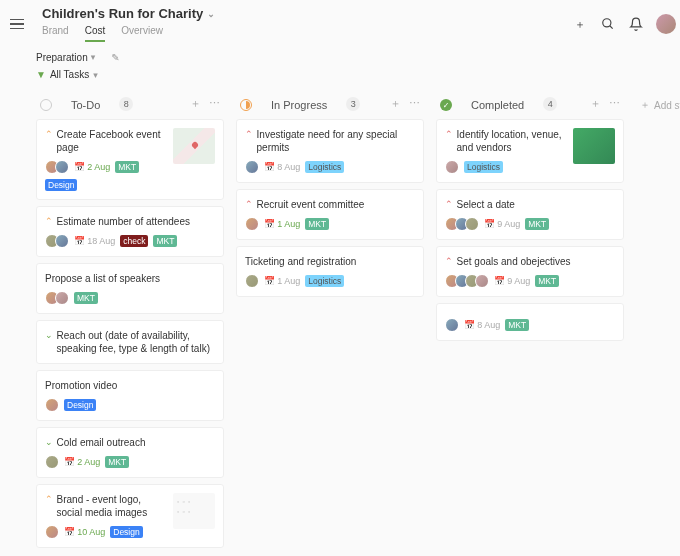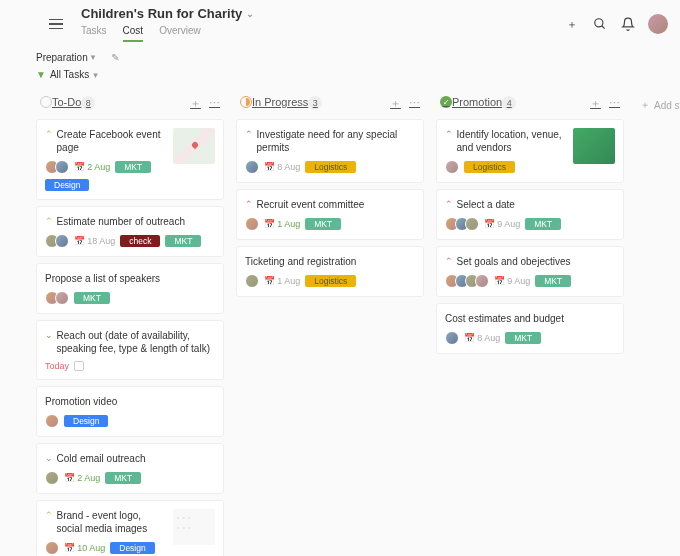--- a/index.html
+++ b/index.html
@@ -1,37 +1,37 @@
 <!DOCTYPE html>
 <html><head>
 <meta charset="utf-8">
 <style>
 * { margin: 0; padding: 0; box-sizing: border-box; }
 body { font-family: -apple-system, BlinkMacSystemFont, "Segoe UI", sans-serif; background: #fafafa; color: #333; font-size: 11px; width: 680px; height: 556px; overflow: hidden; }
 .app { display: flex; flex-direction: column; height: 100%; }
-.topbar { display: flex; align-items: center; padding: 6px 12px 0 10px; margin-left: 39px; }
+.topbar { display: flex; align-items: center; padding: 6px 4px 0 10px; }
 .menu-btn { width: 18px; height: 18px; display: flex; flex-direction: column; justify-content: center; gap: 3px; cursor: pointer; margin-right: 14px; }
 .menu-btn span { height: 1.5px; background: #555; width: 14px; }
 .title-area { flex: 1; }
 .page-title { font-size: 13px; font-weight: 600; color: #333; display: flex; align-items: center; gap: 4px; }
 .chev { font-size: 9px; color: #999; }
 .tabs { display: flex; gap: 16px; margin-top: 4px; font-size: 10px; color: #999; }
 .tab { padding-bottom: 4px; border-bottom: 2px solid transparent; cursor: pointer; }
 .tab.active { color: #333; border-bottom-color: #6aa84f; font-weight: 500; }
 .top-actions { display: flex; gap: 12px; align-items: center; }
 .icon-btn { width: 16px; height: 16px; cursor: pointer; color: #444; display: flex; align-items: center; justify-content: center; }
 .avatar-lg { width: 20px; height: 20px; border-radius: 50%; background: linear-gradient(135deg,#c9a,#a87); }
 .subbar { display: flex; align-items: center; padding: 10px 36px 6px; gap: 10px; font-size: 10px; }
 .prep { color: #333; display: flex; align-items: flex-start; gap: 3px; cursor: pointer; }
 .pencil { color: #999; cursor: pointer; margin-left: 6px; }
 .filter-row { display: flex; align-items: center; padding: 0 36px 10px; gap: 4px; font-size: 10px; color: #333; }
 .funnel { color: #6aa84f; }
 .board { display: flex; gap: 12px; padding: 0 36px; overflow-x: auto; flex: 1; align-items: flex-start; }
 .column { width: 188px; flex-shrink: 0; }
-.col-header { display: flex; align-items: flex-start; gap: 0; padding: 6px 4px 8px; font-size: 11px; color: #555; text-decoration: underline; }
+.col-header { display: flex; align-items: flex-end; gap: 19px; padding: 6px 4px 8px; font-size: 11px; color: #555; }
 .status-circle { width: 12px; height: 12px; border-radius: 50%; border: 1.5px solid #ccc; }
 .status-half { width: 12px; height: 12px; border-radius: 50%; border: 1.5px solid #f0a050; position: relative; }
 .status-half::after { content: ""; position: absolute; inset: 1px; border-radius: 50%; background: conic-gradient(#f0a050 0 50%, transparent 50%); }
 .status-done { width: 12px; height: 12px; border-radius: 50%; background: #6aa84f; color: #fff; display: flex; align-items: center; justify-content: center; font-size: 8px; }
 .col-count { background: #eee; color: #666; border-radius: 50%; width: 14px; height: 14px; display: flex; align-items: center; justify-content: center; font-size: 9px; }
 .col-actions { margin-left: auto; display: flex; gap: 8px; color: #aaa; }
 .card { background: #fff; border: 1px solid #eee; border-radius: 3px; padding: 8px; margin-bottom: 6px; font-size: 10px; }
 .card-title-row { display: flex; align-items: flex-start; gap: 4px; }
 .prio { font-size: 9px; flex-shrink: 0; margin-top: 1px; }
 .prio-up { color: #f0a050; }
@@ -43,25 +43,25 @@
 .avatar { width: 14px; height: 14px; border-radius: 50%; border: 1.5px solid #fff; margin-left: -4px; }
 .avatar:first-child { margin-left: 0; }
 .av1 { background: linear-gradient(135deg,#d4a574,#b88); }
 .av2 { background: linear-gradient(135deg,#8ab,#679); }
 .av3 { background: linear-gradient(135deg,#aa8,#997); }
 .av4 { background: linear-gradient(135deg,#caa,#a88); }
 .date { display: inline-flex; align-items: center; gap: 2px; color: #aaa; font-size: 9px; }
 .date-green { color: #6aa84f; }
 .date-red { color: #e06666; font-weight: 500; }
 .cal-icon { font-size: 9px; }
-.tag { padding: 1px 9px; border-radius: 2px; font-size: 8.5px; color: #fff; }
+.tag { padding: 1px 3px; border-radius: 2px; font-size: 8.5px; color: #fff; }
 .tag-mkt { background: #5fb894; }
 .tag-design { background: #3b82f6; }
 .tag-check { background: #7f1d1d; }
-.tag-log { background: #eab308; color: #555; }
+.tag-log { background: #7dd3fc; color: #555; }
 .check-sq { width: 10px; height: 10px; border: 1px solid #ccc; border-radius: 2px; }
 .card-thumb { float: right; width: 42px; height: 36px; border-radius: 2px; margin-left: 4px; }
 .thumb-map { background: linear-gradient(135deg,#e8f0e8 40%,#f5e8e8 40% 60%,#e8f0e8 60%); position: relative; }
 .thumb-map::after { content: ""; position: absolute; top: 40%; left: 45%; width: 6px; height: 6px; background: #e06666; border-radius: 50% 50% 50% 0; transform: rotate(-45deg); }
 .thumb-green { background: linear-gradient(135deg,#4a6,#385); }
 .thumb-grid { background: #f8f8f8; position: relative; }
 .thumb-grid::before { content: "▫▫▫\a▫▫▫"; white-space: pre; position: absolute; top: 4px; left: 4px; font-size: 7px; color: #ccc; line-height: 1.4; letter-spacing: 3px; }
 .add-stage { color: #aaa; font-size: 10px; padding: 8px 4px; display: flex; align-items: center; gap: 4px; cursor: pointer; flex-shrink: 0; }
 </style>
 </head>
@@ -73,21 +73,21 @@
         <span></span>
         <span></span>
         <span></span>
       </div>
     <div class="title-area">
       <div class="page-title">
         <span>Children's Run for Charity</span>
         <span class="chev">⌄</span>
       </div>
       <div class="tabs">
-        <div class="tab">Tasks</div>
+        <div class="tab">Brand</div>
         <div class="tab active">Cost</div>
         <div class="tab">Overview</div>
       </div>
     </div>
     <div class="top-actions">
       <div class="icon-btn">＋</div>
       <div class="icon-btn">
           <svg width="14" height="14" viewBox="0 0 24 24" fill="none" stroke="currentColor" stroke-width="2">
             <circle cx="10" cy="10" r="7"></circle>
             <line x1="20" y1="20" x2="15" y2="15"></line>
@@ -141,21 +141,21 @@
                 <div class="avatar av2"></div>
               </div>
               <span class="date date-green"><span class="cal-icon">📅</span>2 Aug</span>
               <span class="tag tag-mkt">MKT</span>
               <span class="tag tag-design">Design</span>
             </div>
           </div>
           <div class="card">
             <div class="card-title-row">
               <span class="prio prio-up">⌃</span>
-              <span class="card-title">Estimate number of outreach</span>
+              <span class="card-title">Estimate number of attendees</span>
             </div>
             <div class="card-meta">
               <div class="avatars">
                 <div class="avatar av3"></div>
                 <div class="avatar av2"></div>
               </div>
               <span class="date"><span class="cal-icon">📅</span>18 Aug</span>
               <span class="tag tag-check">check</span>
               <span class="tag tag-mkt">MKT</span>
             </div>
@@ -169,24 +169,20 @@
                 <div class="avatar av1"></div>
                 <div class="avatar av4"></div>
               </div>
               <span class="tag tag-mkt">MKT</span>
             </div>
           </div>
           <div class="card">
             <div class="card-title-row">
               <span class="prio prio-down">⌄</span>
               <span class="card-title">Reach out (date of availability, speaking fee, type &amp; length of talk)</span>
-            </div>
-            <div class="card-meta">
-              <span class="date date-red">Today</span>
-              <span class="check-sq"></span>
             </div>
           </div>
           <div class="card">
             <div class="card-title-row">
               <span class="card-title">Promotion video</span>
             </div>
             <div class="card-meta">
               <div class="avatars">
                 <div class="avatar av1"></div>
               </div>
@@ -271,21 +267,21 @@
               <span class="date"><span class="cal-icon">📅</span>1 Aug</span>
               <span class="tag tag-log">Logistics</span>
             </div>
           </div>
         </div>
     </div>
 
     <div class="column">
       <div class="col-header">
         <div class="status-done">✓</div>
-        <span>Promotion</span>
+        <span>Completed</span>
         <span class="col-count">4</span>
         <div class="col-actions">
           <span>＋</span>
           <span>⋯</span>
         </div>
       </div>
       <div>
           <div class="card">
             <div class="card-thumb thumb-green"></div>
             <div class="card-title-row">
@@ -324,23 +320,20 @@
                 <div class="avatar av1"></div>
                 <div class="avatar av2"></div>
                 <div class="avatar av3"></div>
                 <div class="avatar av4"></div>
               </div>
               <span class="date"><span class="cal-icon">📅</span>9 Aug</span>
               <span class="tag tag-mkt">MKT</span>
             </div>
           </div>
           <div class="card">
-            <div class="card-title-row">
-              <span class="card-title">Cost estimates and budget</span>
-            </div>
             <div class="card-meta">
               <div class="avatars">
                 <div class="avatar av2"></div>
               </div>
               <span class="date"><span class="cal-icon">📅</span>8 Aug</span>
               <span class="tag tag-mkt">MKT</span>
             </div>
           </div>
         </div>
     </div>

